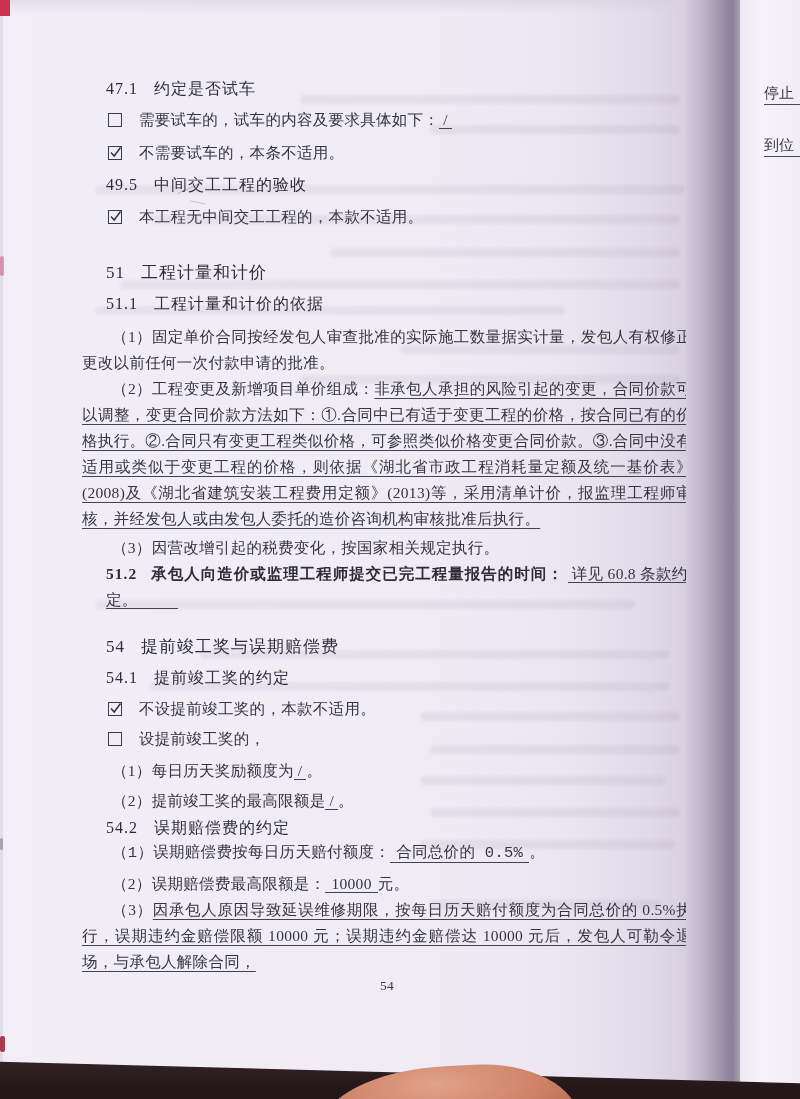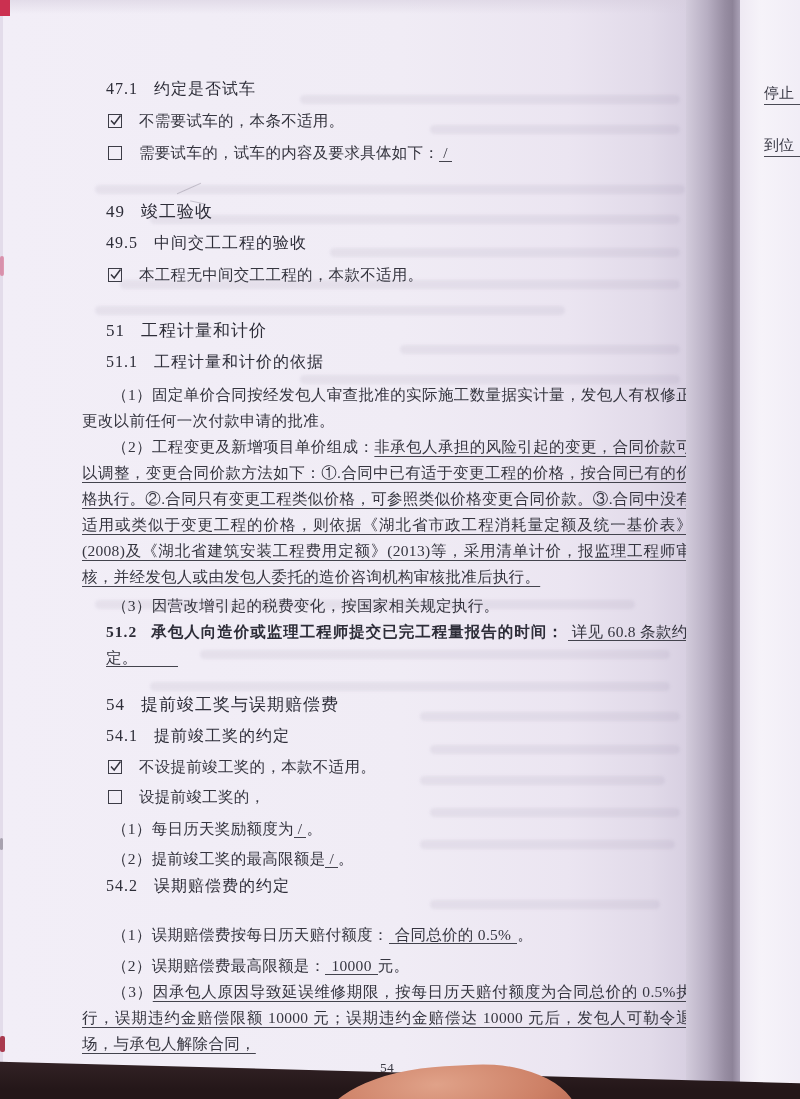--- a/index.html
+++ b/index.html
@@ -52,21 +52,21 @@
   .fill.num{padding:0 6px;}
   .lead-bold{font-family:"Liberation Sans", sans-serif; font-weight:700; color:#2d2d38; letter-spacing:1px;}
   .lead-bold .num{margin-right:14px; font-family:"Liberation Serif", serif;}
   
   #h471{margin-top:0;} .mt13{margin-top:13px;} .mt12{margin-top:12px;}
   #h49{margin-top:40px;} #h51{margin-top:37px;}
   #p1{margin-top:11px;} #p3{margin-top:3px;}
   #s512{margin-top:0; margin-left:24px; line-height:26px;}
   #h54{margin-top:25px;margin-left:24px;} #cb541b{margin-top:10px;}
   #p541a{margin-top:9px;} #p541b{margin-top:4px;}
-  #h542{margin-top:5px;} #p542a{margin-top:27px;} #p542b{margin-top:5px;} #p542c{margin-top:0;}
+  #h542{margin-top:5px;} #p542a{margin-top:3px;font-family:Liberation Mono, monospace;} #p542b{margin-top:5px;} #p542c{margin-top:0;}
   .page-num{margin-top:2px; text-align:center; font-size:13.5px; line-height:18px; color:#3a3a44;}
   
   .fold-shadow{
     position:absolute; left:686px; top:0; width:54px; height:1090px; z-index:2;
     background:linear-gradient(90deg,#d3ccdc 0,#b7aec2 40%,#978da2 72%,#8d8398 86%,#aaa1b6 100%);
   }
   .next-page{
     position:absolute; left:740px; top:0; width:60px; height:1090px; z-index:3;
     background:linear-gradient(90deg,#eee9f3 0,#f6f3f9 35%,#f1edf6 100%);
   }
@@ -122,36 +122,33 @@
     <div class="bleed-line" style="left:420px;top:840px;width:255px;"></div>
     <div class="bleed-line" style="left:430px;top:900px;width:230px;"></div>
     <div class="crease c1"></div>
     <div class="crease c2"></div>
 
     <div class="content">
 
       <h3 class="h" id="h471">
         <span class="num">47.1</span><span>约定是否试车</span>
       </h3>
+      <div class="cb-line mt12">
+        <span class="checkbox"></span>
+        <span><span>需要试车的，试车的内容及要求具体如下：</span><span class="fill">/</span></span>
+      </div>
       <div class="cb-line mt13">
         <span class="checkbox">
             <svg width="15" height="15" viewBox="0 0 15 15">
               <path d="M3 7.5 L6.2 11 L12.5 2.5" stroke="#33333d" stroke-width="1.5" fill="none"></path>
             </svg>
           </span>
         <span>不需要试车的，本条不适用。</span>
       </div>
-      <div class="cb-line mt12">
-        <span class="checkbox"></span>
-        <span><span>需要试车的，试车的内容及要求具体如下：</span><span class="fill">/</span></span>
-      </div>
-
-      <h3 class="h big" id="h49">
-        <span class="num">49</span><span>竣工验收</span>
-      </h3>
+
       <h3 class="h mt13">
         <span class="num">49.5</span><span>中间交工工程的验收</span>
       </h3>
       <div class="cb-line mt13">
         <span class="checkbox">
             <svg width="15" height="15" viewBox="0 0 15 15">
               <path d="M3 7.5 L6.2 11 L12.5 2.5" stroke="#33333d" stroke-width="1.5" fill="none"></path>
             </svg>
           </span>
         <span>本工程无中间交工工程的，本款不适用。</span>

